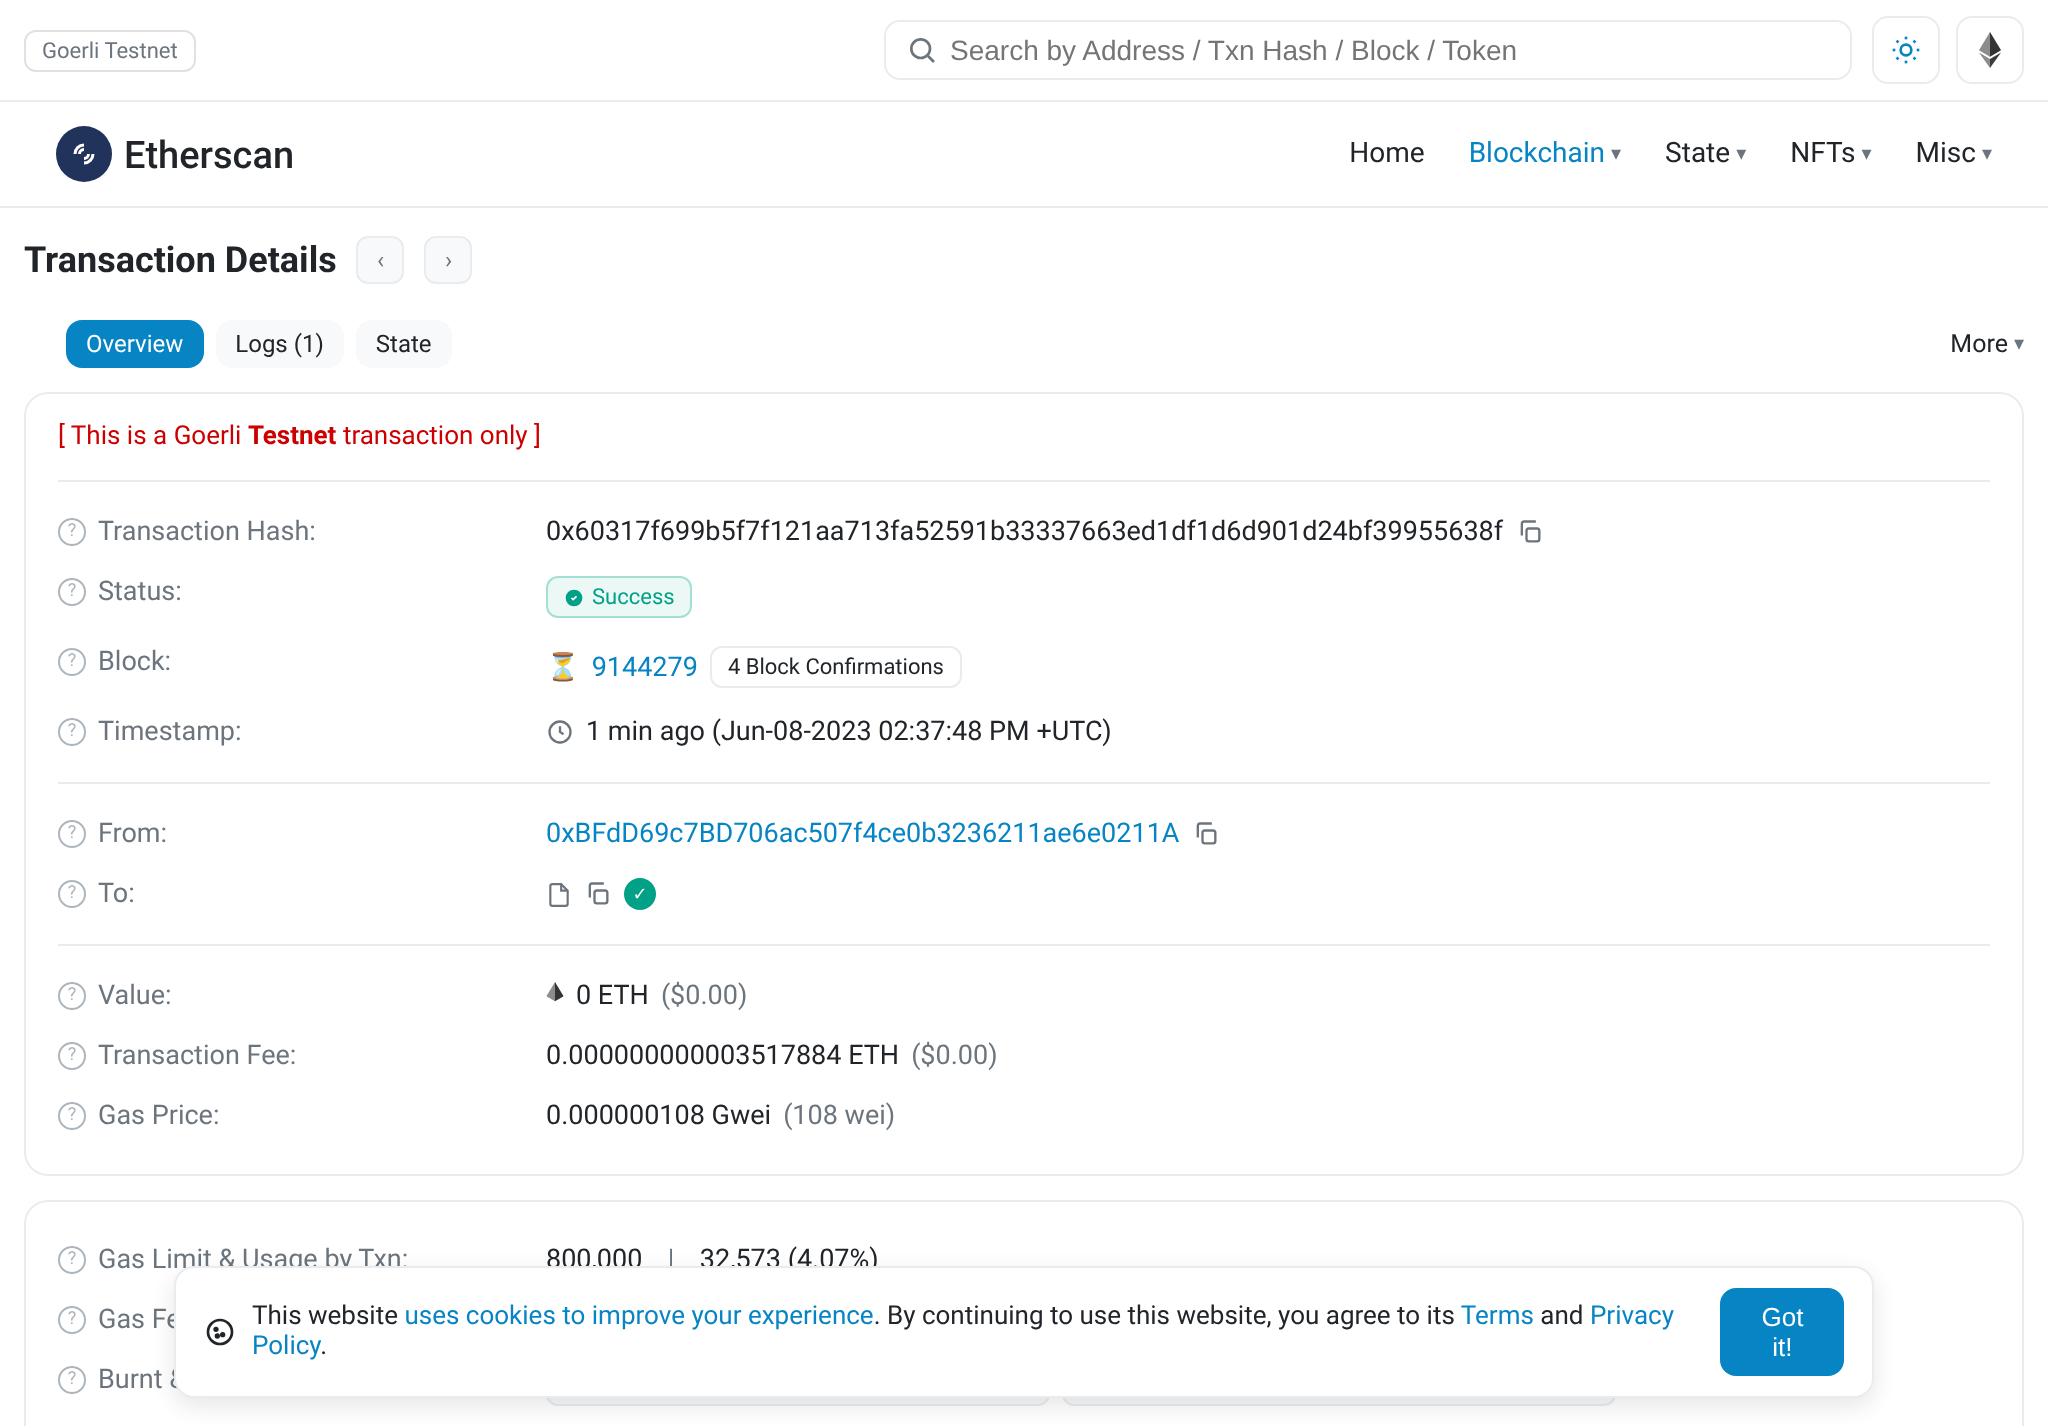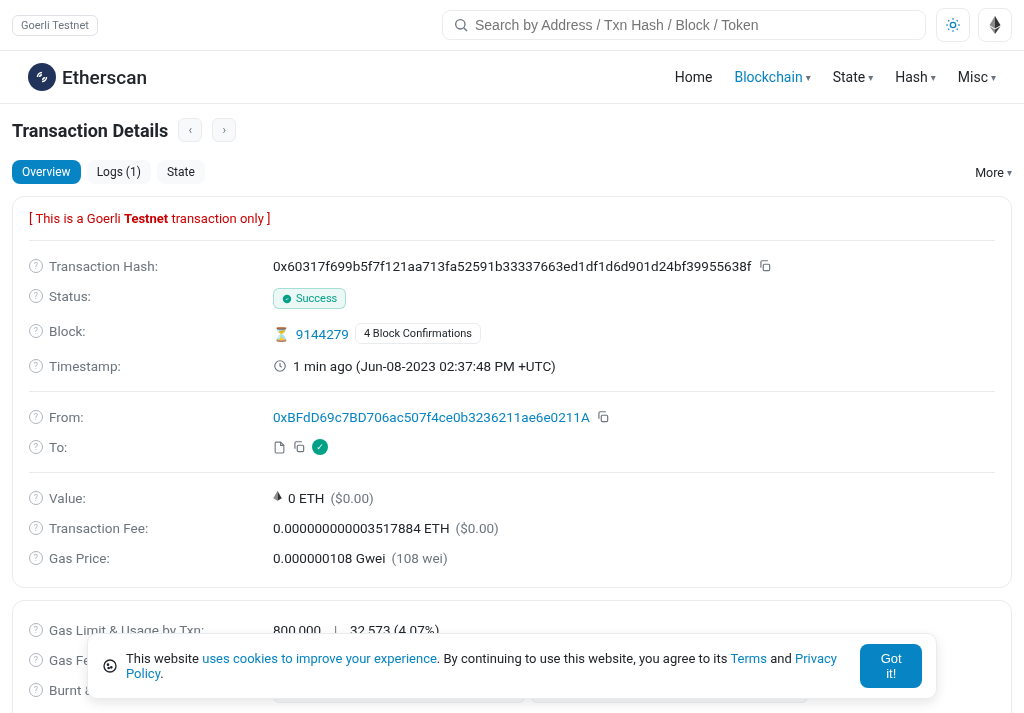--- a/index.html
+++ b/index.html
@@ -17,21 +17,21 @@
 .logo-text { font-size: 19px; font-weight: 500; color: #212529; }
 .nav-links { margin-left: auto; display: flex; gap: 22px; font-size: 14px; }
 .nav-link { color: #212529; cursor: pointer; display: flex; align-items: center; gap: 3px; }
 .nav-link.active { color: #0784c3; }
 .chev { font-size: 10px; color: #6c757d; }
 .page-title-row { display: flex; align-items: center; gap: 10px; padding: 14px 12px 18px; }
 .page-title { font-size: 18px; font-weight: 700; }
 .nav-arrow { width: 24px; height: 24px; border: 1px solid #e9ecef; background: #f8f9fa; border-radius: 6px; display: flex; align-items: center; justify-content: center; cursor: pointer; color: #6c757d; font-size: 12px; }
 .tabs-row { display: flex; align-items: center; padding: 0 12px 12px; gap: 6px; }
 .tab { padding: 5px 10px; border-radius: 8px; font-size: 12px; cursor: pointer; background: #f8f9fa; color: #212529; }
-.tab.active { background: #0784c3; color: #fff; }
+.tab.active { background: #0784c3; color: #fff; margin-left: 21px; }
 .more-btn { margin-left: auto; font-size: 12.5px; cursor: pointer; display: flex; align-items: center; gap: 3px; color: #212529; }
 .card { margin: 0 12px 12px; border: 1px solid #e9ecef; border-radius: 12px; padding: 14px 16px; }
 .notice { color: #cc0000; font-size: 13px; margin-bottom: 14px; }
 .notice b { font-weight: 700; }
 .row { display: flex; padding: 7px 0; font-size: 13.5px; align-items: flex-start; }
 .row-label { width: 244px; display: flex; align-items: center; gap: 6px; color: #6c757d; }
 .row-value { flex: 1; display: flex; align-items: center; gap: 6px; flex-wrap: wrap; }
 .help-icon { width: 14px; height: 14px; border: 1px solid #adb5bd; border-radius: 50%; display: flex; align-items: center; justify-content: center; font-size: 9px; color: #adb5bd; cursor: help; }
 .hr { height: 1px; background: #e9ecef; margin: 10px 0; }
 .link { color: #0784c3; cursor: pointer; }
@@ -100,21 +100,21 @@
     <span class="nav-link">Home</span>
     <span class="nav-link active">
         <span>Blockchain</span>
         <span class="chev">▾</span>
       </span>
     <span class="nav-link">
         <span>State</span>
         <span class="chev">▾</span>
       </span>
     <span class="nav-link">
-        <span>Hash</span>
+        <span>NFTs</span>
         <span class="chev">▾</span>
       </span>
     <span class="nav-link">
         <span>Misc</span>
         <span class="chev">▾</span>
       </span>
   </div>
 </div>
 
 <div class="page-title-row">

